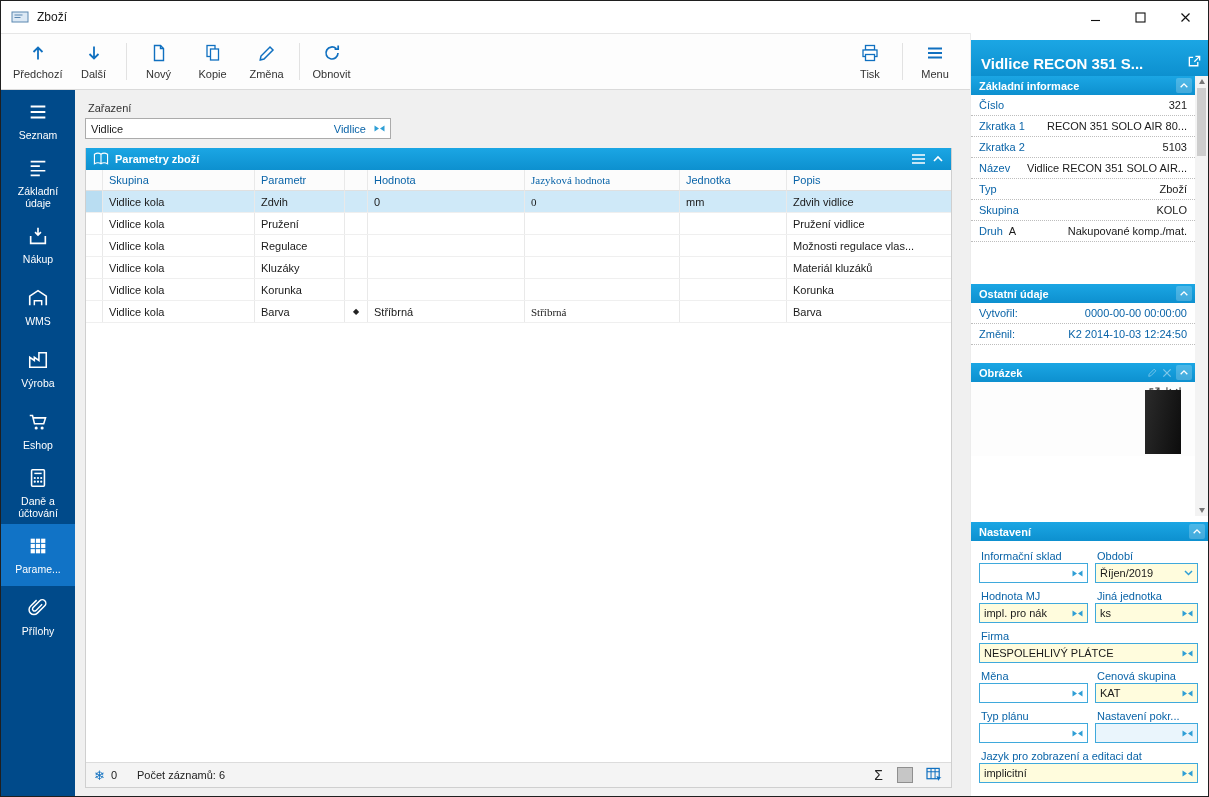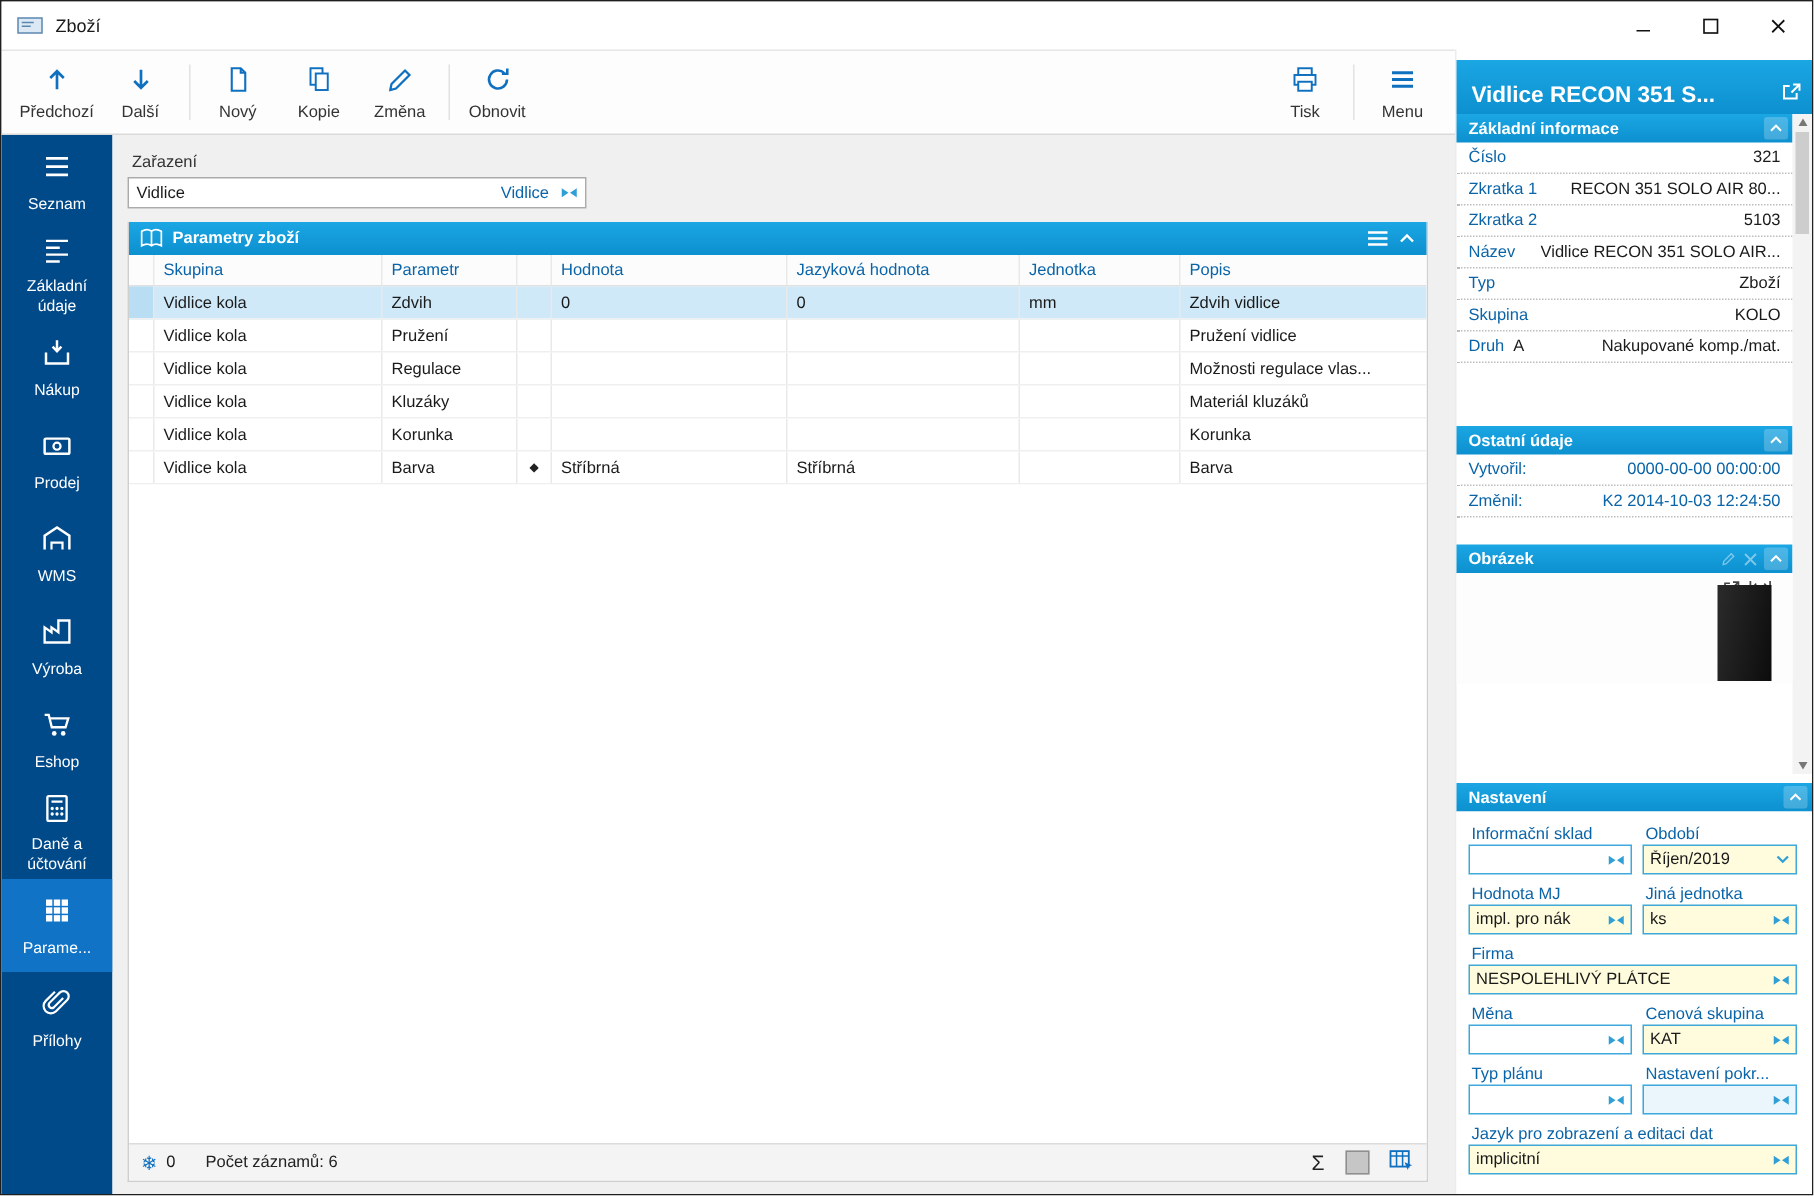--- a/index.html
+++ b/index.html
@@ -49,21 +49,21 @@
   .thead .cell{color:#0a64a8;border-bottom:1px solid #e0e0e0;}
   .cell{display:flex;align-items:center;padding:0 6px;border-right:1px solid #e9e9e9;overflow:hidden;white-space:nowrap;}
   .trow{border-bottom:1px solid #efefef;}
   .trow.selected{background:#cfe9f8;}
   .trow.selected .c0{background:#b9ddf2;}
   .c0{width:17px;flex:0 0 17px;padding:0;}
   .c1{width:152px;flex:0 0 152px;}
   .c2{width:90px;flex:0 0 90px;}
   .c3{width:23px;flex:0 0 23px;justify-content:center;padding:0;font-size:8px;color:#222;}
   .c4{width:157px;flex:0 0 157px;}
-  .c5{width:155px;flex:0 0 155px;}
+  .c5{width:155px;flex:0 0 155px;font-family:Liberation Serif, serif;}
   .c6{width:107px;flex:0 0 107px;}
   .c7{flex:1;border-right:none;}
   .table-filler{flex:1;background:#fff;}
 
   .panel-status{height:25px;flex:0 0 25px;background:#f4f4f4;border-top:1px solid #dcdcdc;display:flex;align-items:center;padding:0 8px;gap:6px;}
   .snowflake{color:#1070c0;font-size:13px;}
   .rec-count{margin-left:14px;color:#222;}
   .status-spacer{flex:1;}
   .sigma{font-size:14px;color:#222;margin-right:8px;}
   .gray-btn{width:16px;height:16px;background:#c6c6c6;border:1px solid #8f8f8f;margin-right:7px;}
@@ -218,27 +218,20 @@
                   <path d="M4 5h16M4 10h10M4 15h16M4 20h10" stroke="#fff" stroke-width="1.8" fill="none"></path>
                 </svg></span>
             <span>Základní údaje</span>
           </div>
           <div class="sb-item">
             <span><svg viewBox="0 0 24 24">
                   <path d="M12 3v8M8.8 7.8 12 11l3.2-3.2" stroke="#fff" stroke-width="1.8" fill="none"></path>
                   <path d="M4 12v8h16v-8" stroke="#fff" stroke-width="1.8" fill="none"></path>
                 </svg></span>
             <span>Nákup</span>
-          </div>
-          <div class="sb-item">
-            <span><svg viewBox="0 0 24 24">
-                  <rect x="3" y="7" width="18" height="11" rx="1" fill="none" stroke="#fff" stroke-width="1.8"></rect>
-                  <circle cx="12" cy="12.5" r="2.6" fill="none" stroke="#fff" stroke-width="1.6"></circle>
-                </svg></span>
-            <span>Prodej</span>
           </div>
           <div class="sb-item">
             <span><svg viewBox="0 0 24 24">
                   <path d="M3 20V10l9-6 9 6v10" fill="none" stroke="#fff" stroke-width="1.8"></path>
                   <path d="M8 20v-5h8v5" fill="none" stroke="#fff" stroke-width="1.6"></path>
                 </svg></span>
             <span>WMS</span>
           </div>
           <div class="sb-item">
             <span><svg viewBox="0 0 24 24">

